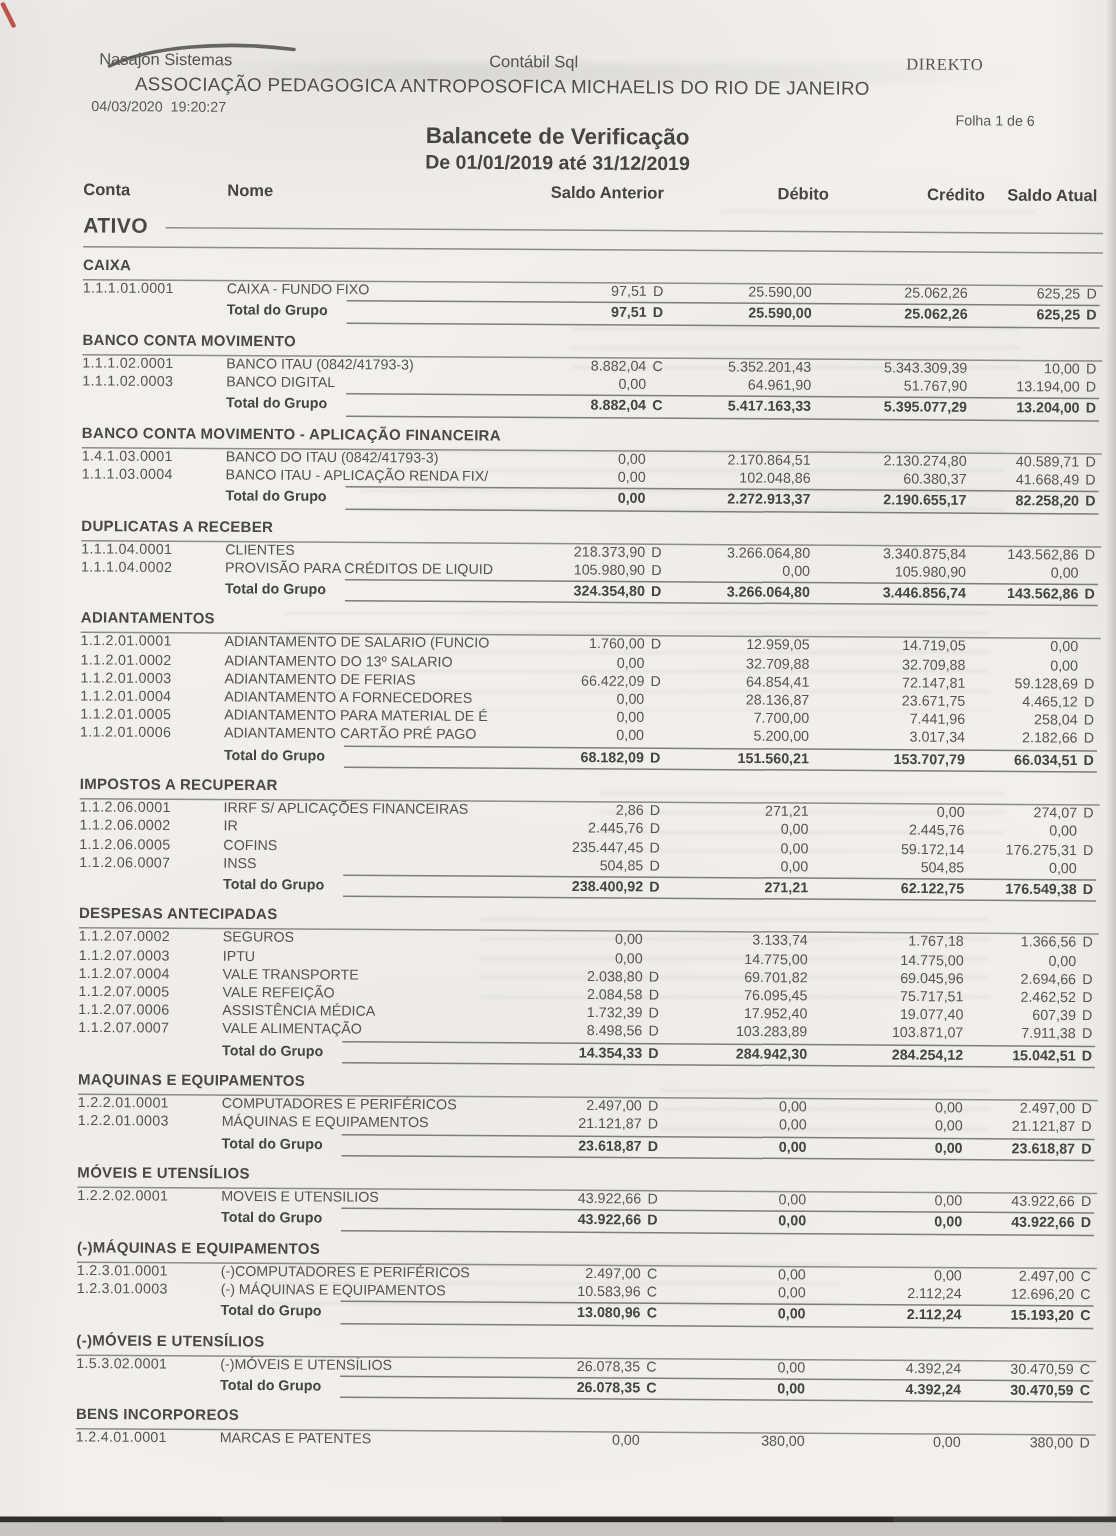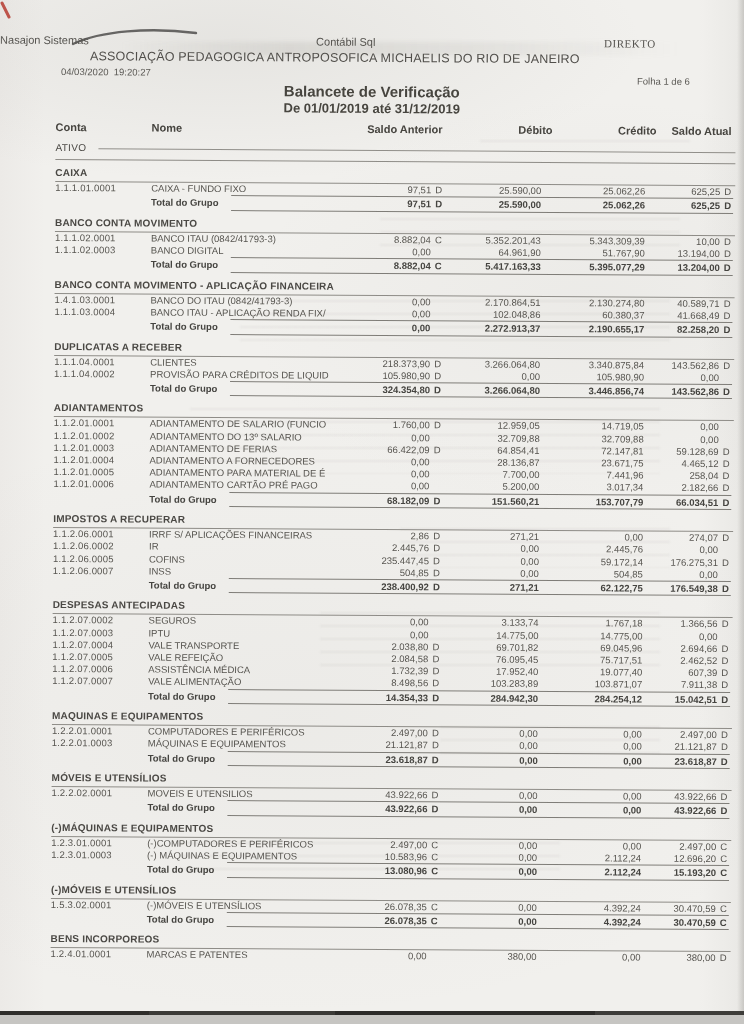--- a/index.html
+++ b/index.html
@@ -15,39 +15,39 @@
       #f1f0ed;
     overflow:hidden;
     font-family:"Liberation Sans", sans-serif;
     color:#4d4c48;
   }
   .tilt{position:absolute;left:0;top:0;width:744px;transform:rotate(.35deg);transform-origin:60px 60px;}
 
   
   .hdr{padding-top:34px;}
   .hdr-row1{display:flex;font-size:11px;color:#55534f;}
-  .vendor{}
-  .product{position:absolute;left:316px;}
+  .vendor{margin-left:66px;}
+  .product{position:absolute;left:326px;}
   .direkto{position:absolute;left:604px;letter-spacing:.5px;font-family:Liberation Serif, serif;}
   .company{margin-left:90px;margin-top:3px;font-size:12.5px;color:#514f4b;letter-spacing:.2px;}
   .hdr-row3{position:relative;margin-top:3px;font-size:9.5px;color:#5a5854;}
   .stamp{margin-left:61px;white-space:pre;}
   .folha{position:absolute;right:54px;top:6px;}
   .title{text-align:center;margin-top:4px;font-size:15px;font-weight:bold;color:#47453f;}
   .period{text-align:center;margin-top:1px;font-size:13px;font-weight:bold;color:#47453f;}
 
   
   .tbl{width:680px;margin-left:56px;margin-top:6px;}
   .grid{display:grid;grid-template-columns:96px 190px 101px 110px 104px 75px;column-gap:0;}
   .cell-num{text-align:right;white-space:nowrap;}
   .num{display:inline-block;}
   .suf{display:inline-block;width:11px;text-align:right;}
   .cols{font-size:11px;font-weight:bold;color:#46443f;line-height:14px;}
   .section-row{display:flex;align-items:center;margin-top:8px;}
-  .section-label{font-size:10px;font-weight:normal;color:#4a4844;letter-spacing:.3px;}
+  .section-label{font-size:14px;font-weight:bold;color:#4a4844;letter-spacing:.3px;}
   .section-line{flex:1;height:1px;background:#918f8a;margin-left:12px;margin-top:2px;}
   .rule{height:1px;background:#8e8c87;margin-top:2px;}
   .group{margin-top:7px;}
   .group-header{font-size:10px;font-weight:bold;color:#4a4844;line-height:12px;letter-spacing:.2px;}
   .row{font-size:9.5px;line-height:12.2px;color:#56544f;}
   .row .c-conta{letter-spacing:.2px;}
   .total-wrap{position:relative;padding:1px 0;}
   .trule{position:absolute;left:176px;right:2px;height:1px;background:#7f7d78;}
   .trule.top{top:0;} .trule.bot{bottom:0;}
   .total-row{font-size:9.5px;font-weight:bold;line-height:13.5px;color:#454440;}

